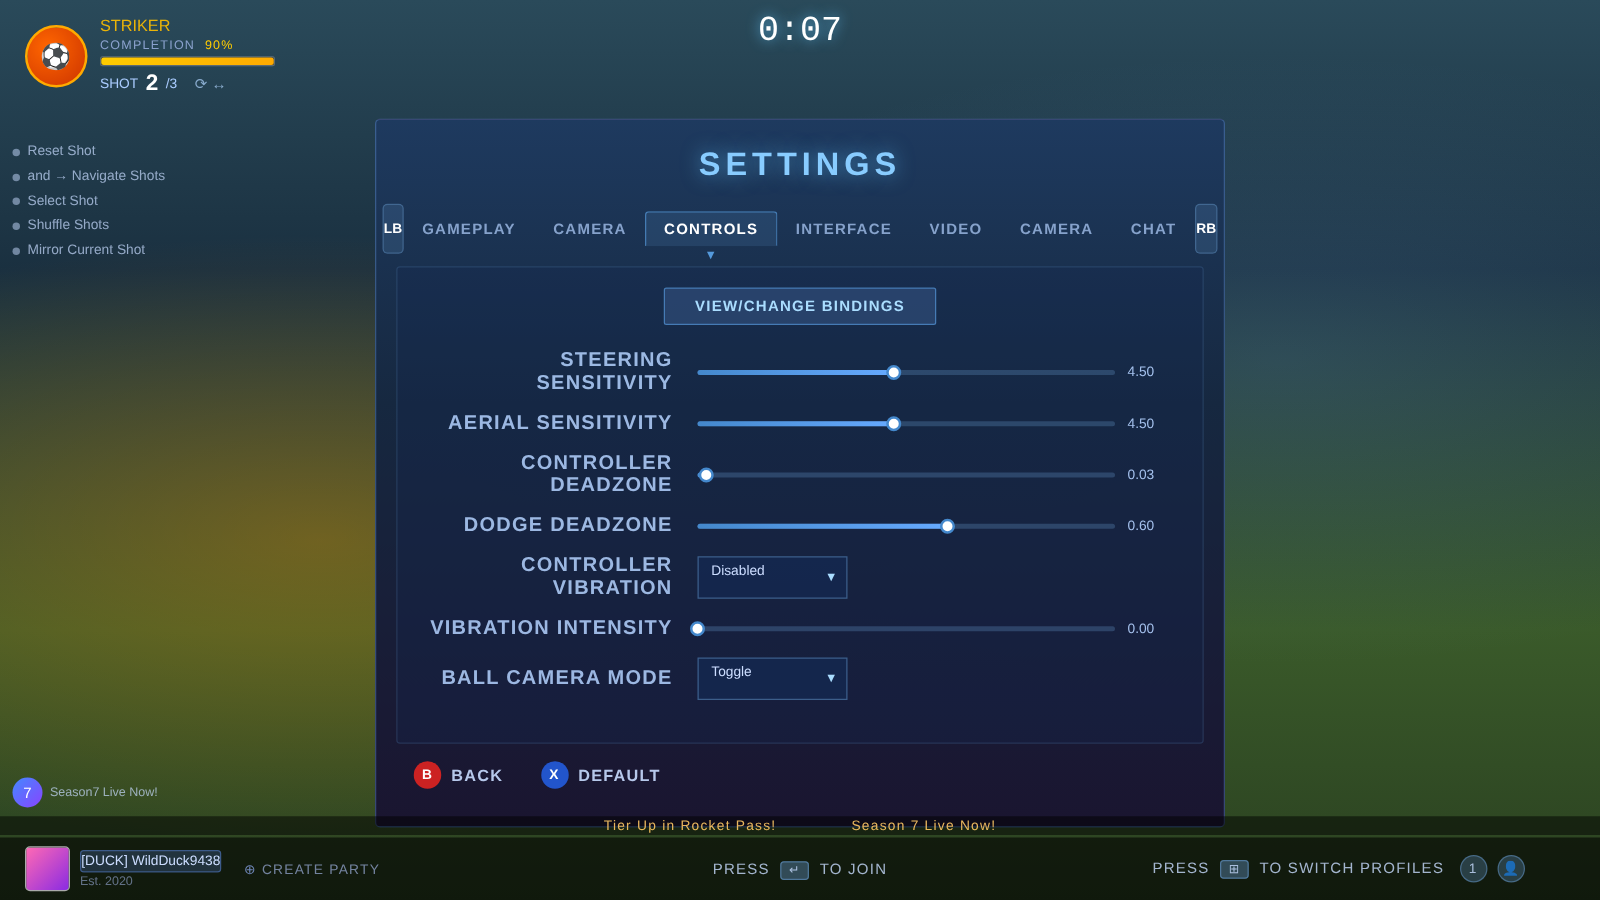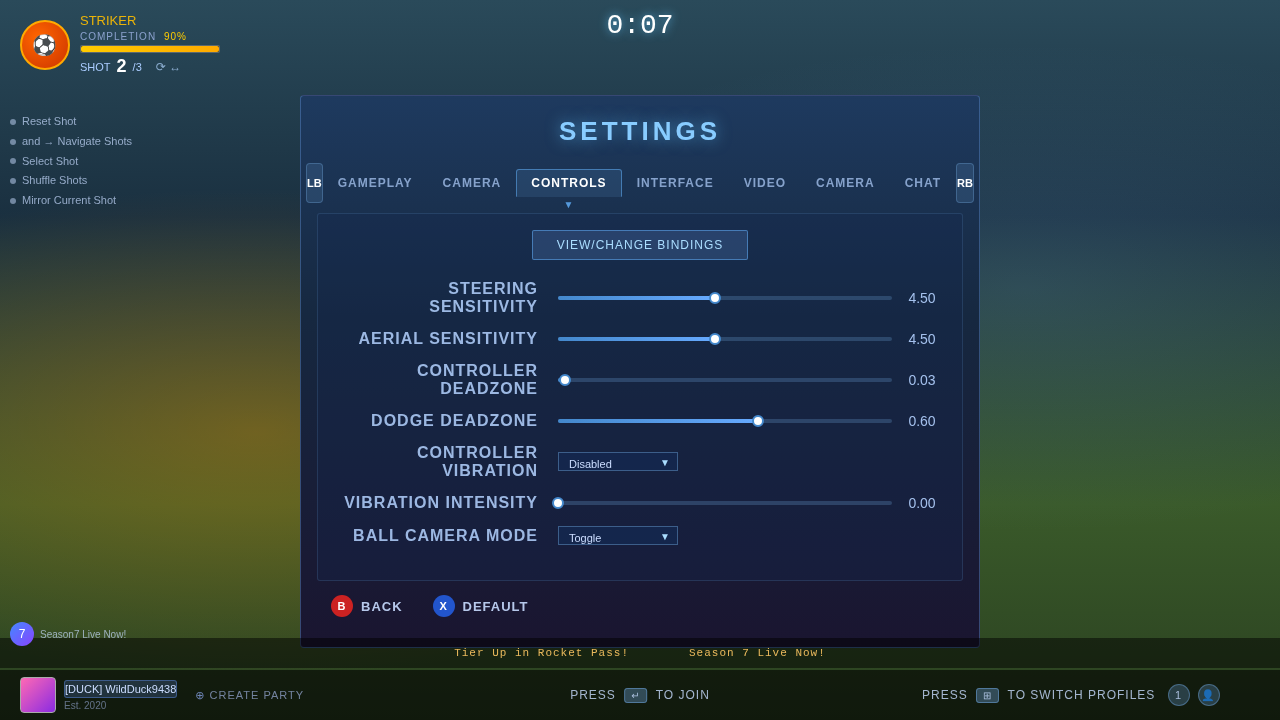--- a/index.html
+++ b/index.html
@@ -179,29 +179,28 @@
       font-size: 12px;
       letter-spacing: 1px;
     }
 
     .bottom-ticker {
       position: absolute;
       bottom: 52px;
       left: 0;
       right: 0;
       background: rgba(0,0,0,0.5);
-      height: 30px;
+      height: 15px;
       display: flex;
       align-items: center;
       justify-content: center;
       gap: 60px;
       color: rgba(255,200,100,0.9);
       font-size: 11px;
       letter-spacing: 1px;
-      font-family: Liberation Mono, monospace;
     }
 
     
     .settings-overlay {
       position: absolute;
       top: 95px;
       left: 50%;
       transform: translateX(-50%);
       width: 680px;
       background: linear-gradient(180deg, #1e3a5f 0%, #162840 40%, #1a1530 100%);
@@ -285,21 +284,21 @@
     }
 
     
     .bindings-btn {
       display: block;
       margin: 0 auto 20px auto;
       background: rgba(80,120,180,0.3);
       border: 1px solid rgba(100,180,255,0.5);
       color: #aaddff;
       font-size: 12px;
-      font-weight: normal;
+      font-weight: bold;
       letter-spacing: 1px;
       padding: 7px 24px;
       cursor: pointer;
       border-radius: 2px;
     }
 
     
     .setting-row {
       display: flex;
       align-items: center;
@@ -343,32 +342,32 @@
       transform: translate(-50%, -50%);
       width: 12px;
       height: 12px;
       background: white;
       border-radius: 50%;
       border: 2px solid #4488cc;
     }
 
     .slider-value {
       color: rgba(180,210,255,0.9);
-      font-size: 14px;
+      font-size: 11px;
       width: 40px;
-      text-align: center;
+      text-align: left;
     }
 
     
     .dropdown-select {
       background: rgba(20,40,80,0.8);
       border: 1px solid rgba(100,150,200,0.5);
       color: #ccddff;
       font-size: 11px;
-      padding: 5px 28px 0 10px;
+      padding: 5px 28px 15px 10px;
       border-radius: 0;
       appearance: none;
       cursor: pointer;
       min-width: 120px;
       position: relative;
     }
 
     .dropdown-wrapper {
       position: relative;
       display: inline-block;

